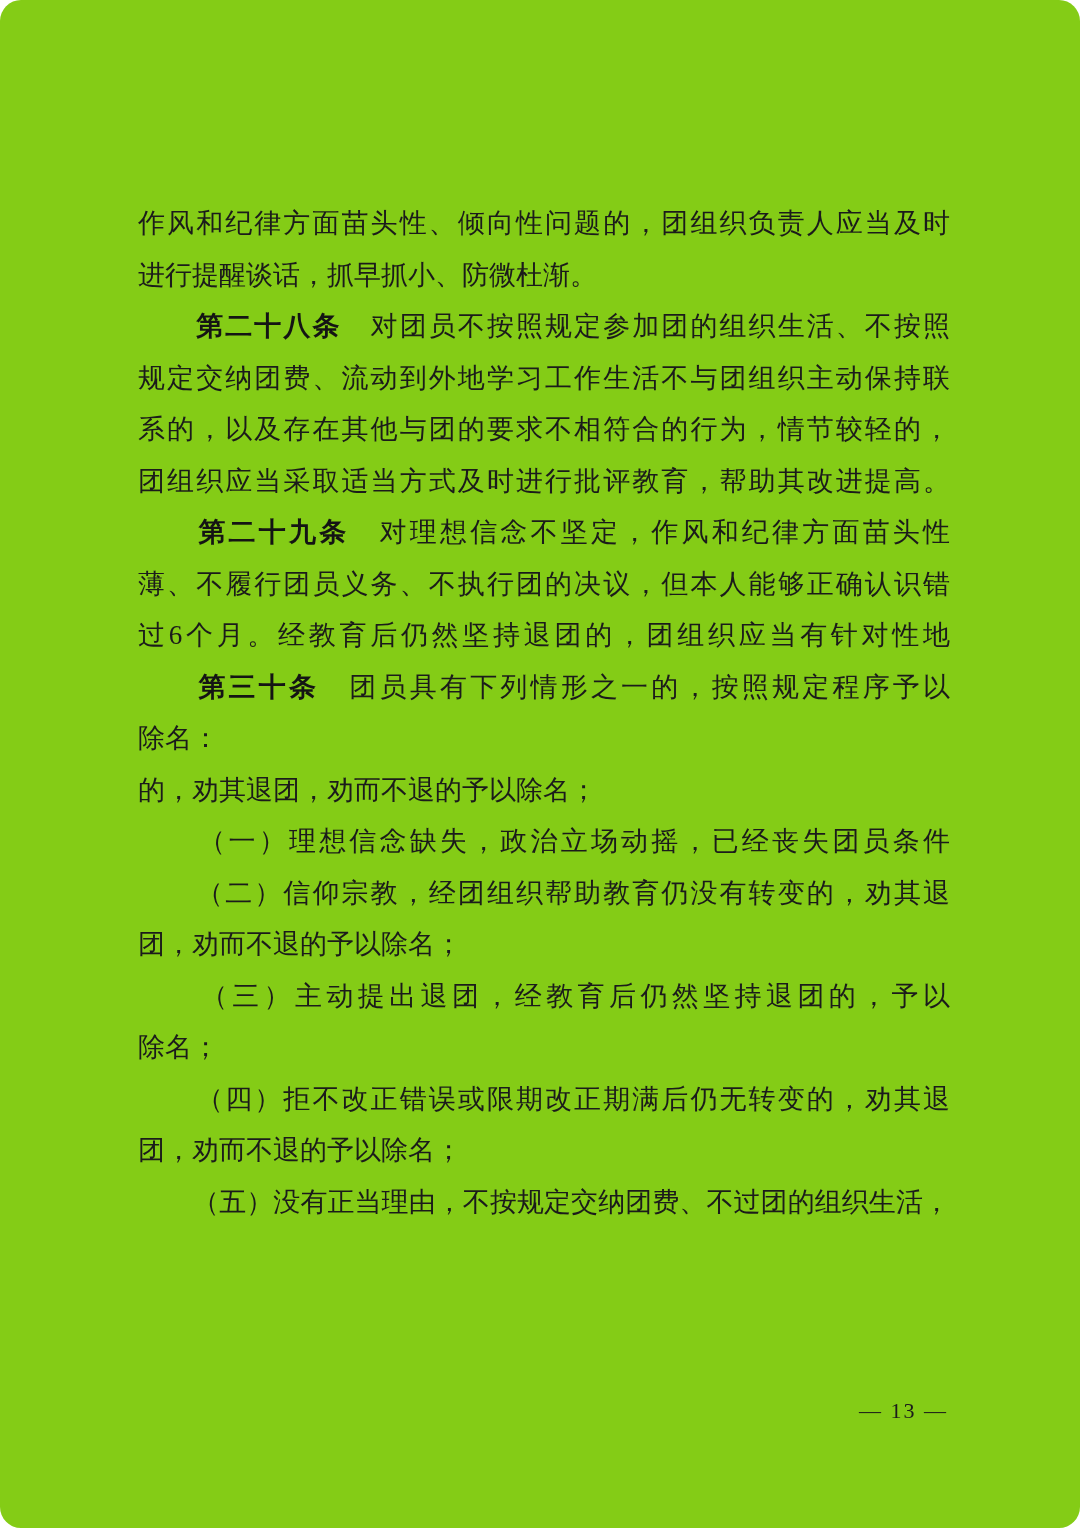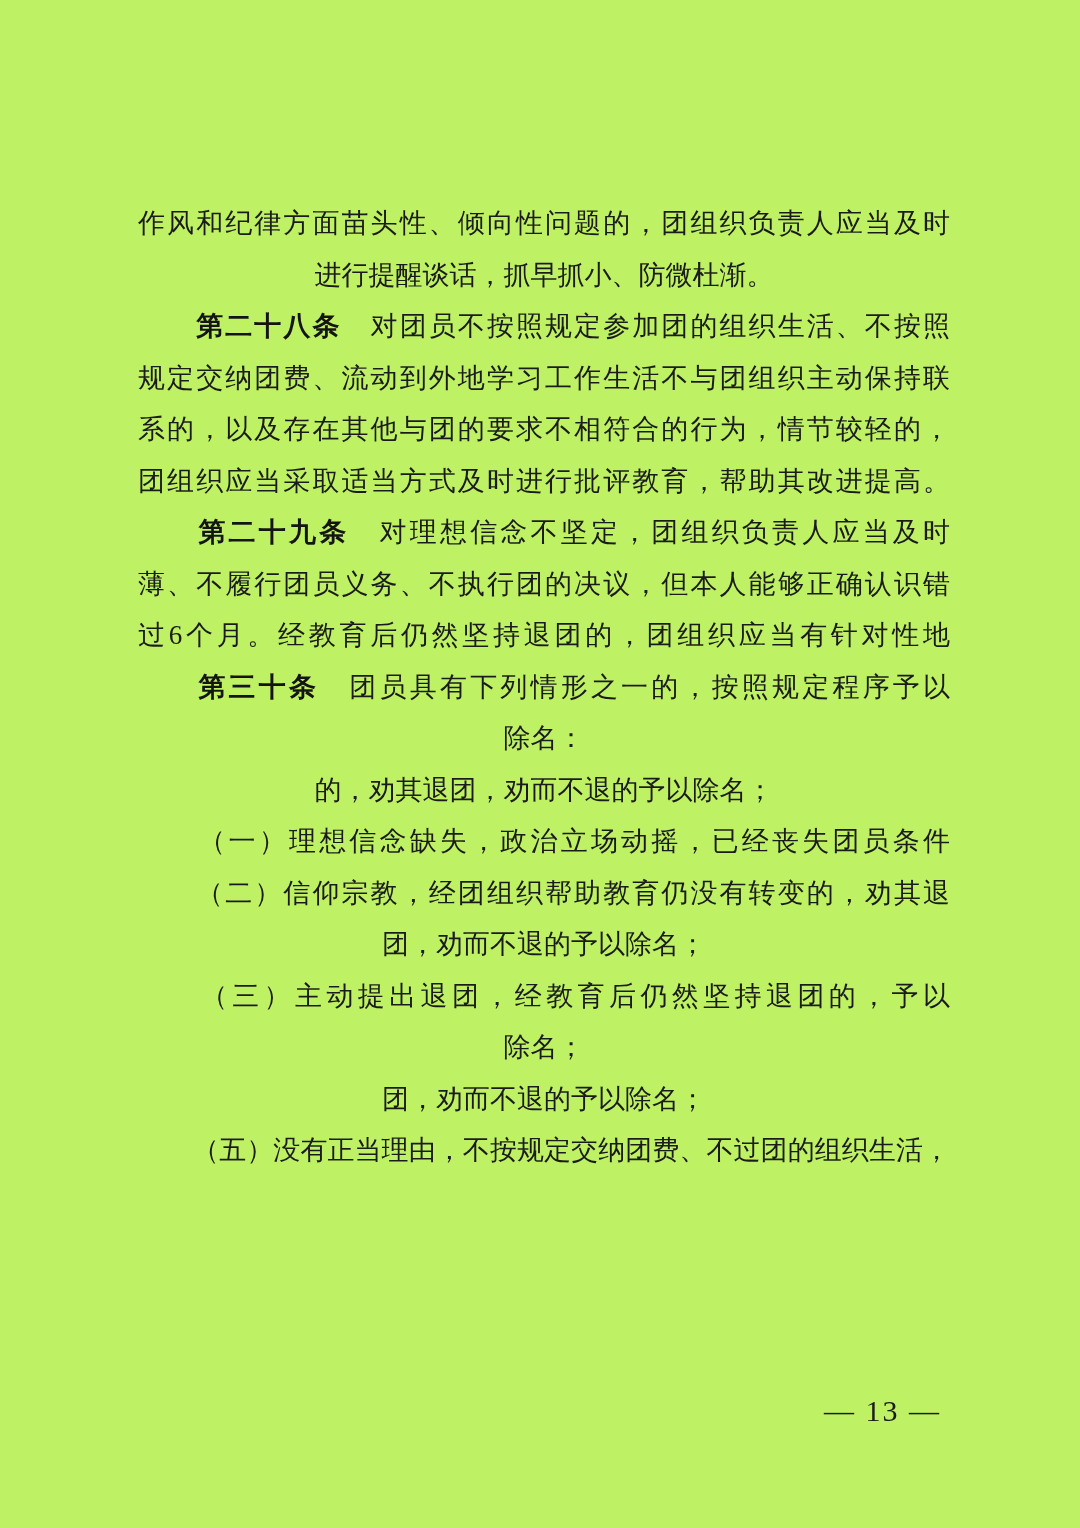--- a/index.html
+++ b/index.html
@@ -5,79 +5,81 @@
   html, body {
     margin: 0;
     padding: 0;
     background: #ffffff;
     font-family: "Liberation Serif", serif;
   }
   .page {
     position: relative;
     width: 1080px;
     height: 1528px;
-    background: #bef264;
+    background: #84cc16;
     color: #1b1b1b;
     overflow: hidden;
+    border-radius: 21px;
   }
   .content {
     position: absolute;
     left: 138px;
     top: 198px;
     width: 812px;
   }
   .line {
     font-size: 27px;
     line-height: 51.5px;
     height: 51.5px;
     color: #1b1b1b;
-    text-align: center;
+    text-align: left;
     white-space: pre;
     overflow: visible;
   }
   .line.just {
     white-space: normal;
     text-align: justify;
     text-align-last: justify;
     text-justify: inter-character;
   }
   .line b {
     font-weight: 700;
     color: #141414;
   }
   .page-number {
     position: absolute;
     top: 1394px;
-    right: 139px;
-    font-size: 30px;
+    right: 132px;
+    font-size: 22px;
     line-height: 34px;
     color: #1b1b1b;
     letter-spacing: 2px;
     white-space: pre;
   }
 </style>
 </head>
 <body>
 
 <div class="page">
   <main class="content" id="lines-host">
       <div class="line just"><span>作风和纪律方面苗头性、倾向性问题的，团组织负责人应当及时</span></div>
       <div class="line"><span>进行提醒谈话，抓早抓小、防微杜渐。</span></div>
       <div class="line just"><span>　　</span><b>第二十八条</b><span>　对团员不按照规定参加团的组织生活、不按照</span></div>
       <div class="line just"><span>规定交纳团费、流动到外地学习工作生活不与团组织主动保持联</span></div>
       <div class="line just"><span>系的，以及存在其他与团的要求不相符合的行为，情节较轻的，</span></div>
       <div class="line just"><span>团组织应当采取适当方式及时进行批评教育，帮助其改进提高。</span></div>
-      <div class="line just"><span>　　</span><b>第二十九条</b><span>　对理想信念不坚定，团组织负责人应当及时</span></div>
+      <div class="line just"><span>　　</span><b>第二十九条</b><span>　对理想信念不坚定，作风和纪律方面苗头性</span></div>
       <div class="line just"><span>薄、不履行团员义务、不执行团的决议，但本人能够正确认识错</span></div>
       <div class="line just"><span>过6个月。经教育后仍然坚持退团的，团组织应当有针对性地</span></div>
       <div class="line just"><span>　　</span><b>第三十条</b><span>　团员具有下列情形之一的，按照规定程序予以</span></div>
       <div class="line"><span>除名：</span></div>
       <div class="line"><span>的，劝其退团，劝而不退的予以除名；</span></div>
       <div class="line just"><span>　　（一）理想信念缺失，政治立场动摇，已经丧失团员条件</span></div>
       <div class="line just"><span>　　（二）信仰宗教，经团组织帮助教育仍没有转变的，劝其退</span></div>
       <div class="line"><span>团，劝而不退的予以除名；</span></div>
       <div class="line just"><span>　　（三）主动提出退团，经教育后仍然坚持退团的，予以</span></div>
       <div class="line"><span>除名；</span></div>
+      <div class="line just"><span>　　（四）拒不改正错误或限期改正期满后仍无转变的，劝其退</span></div>
       <div class="line"><span>团，劝而不退的予以除名；</span></div>
       <div class="line just"><span>　　（五）没有正当理由，不按规定交纳团费、不过团的组织生活，</span></div>
     </main>
   <div class="page-number">— 13 —</div>
 </div>
 
 </body></html>

